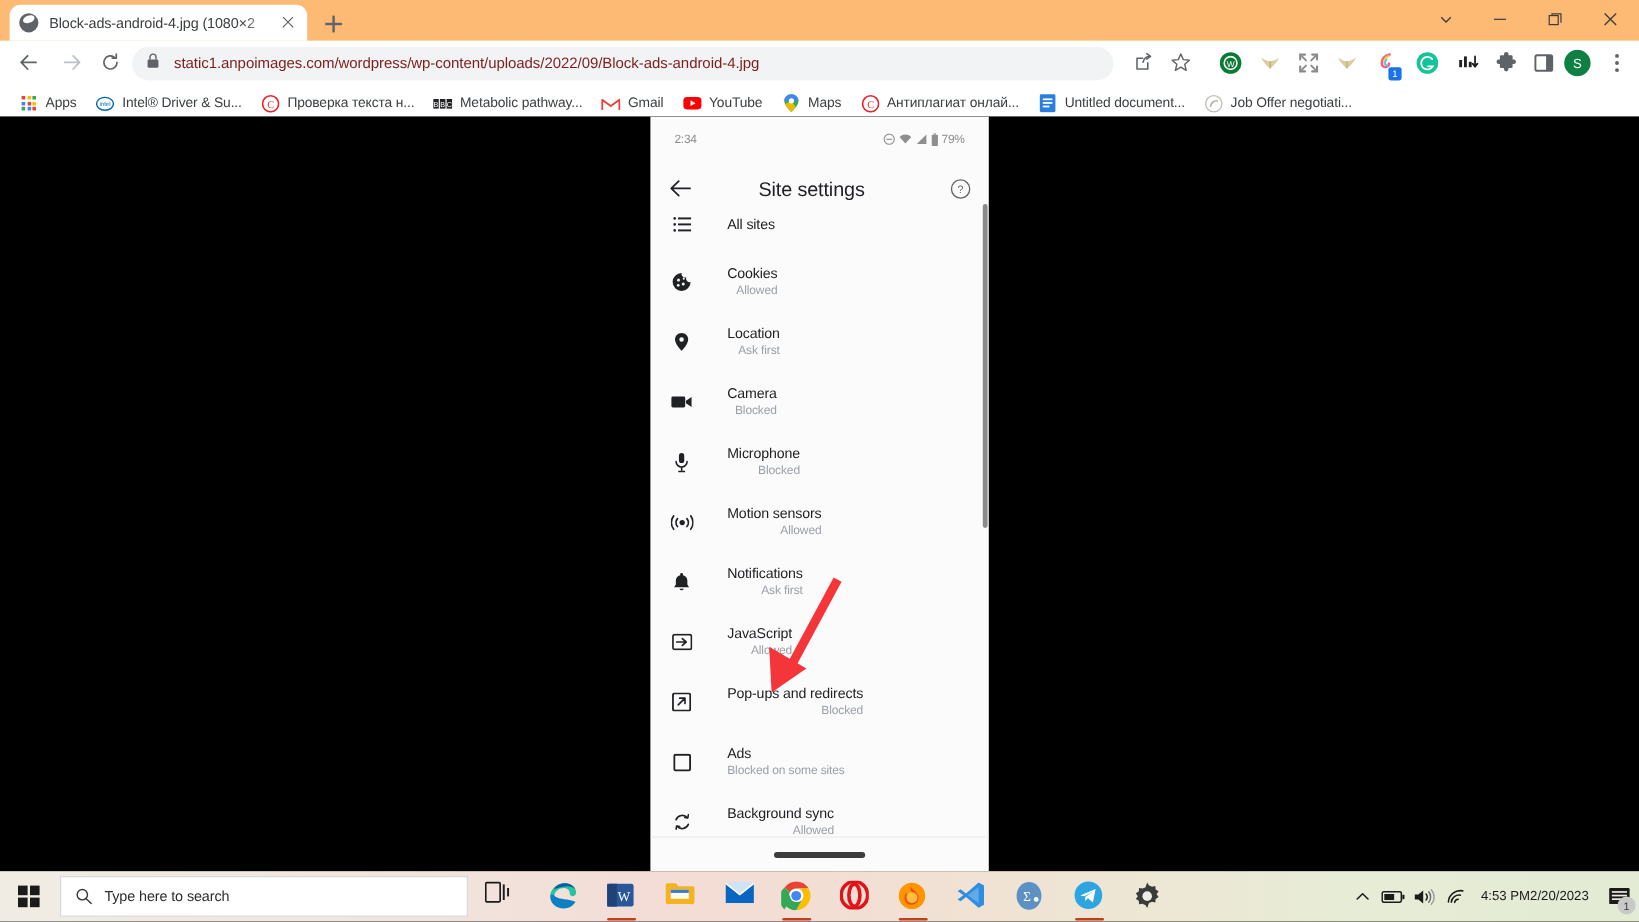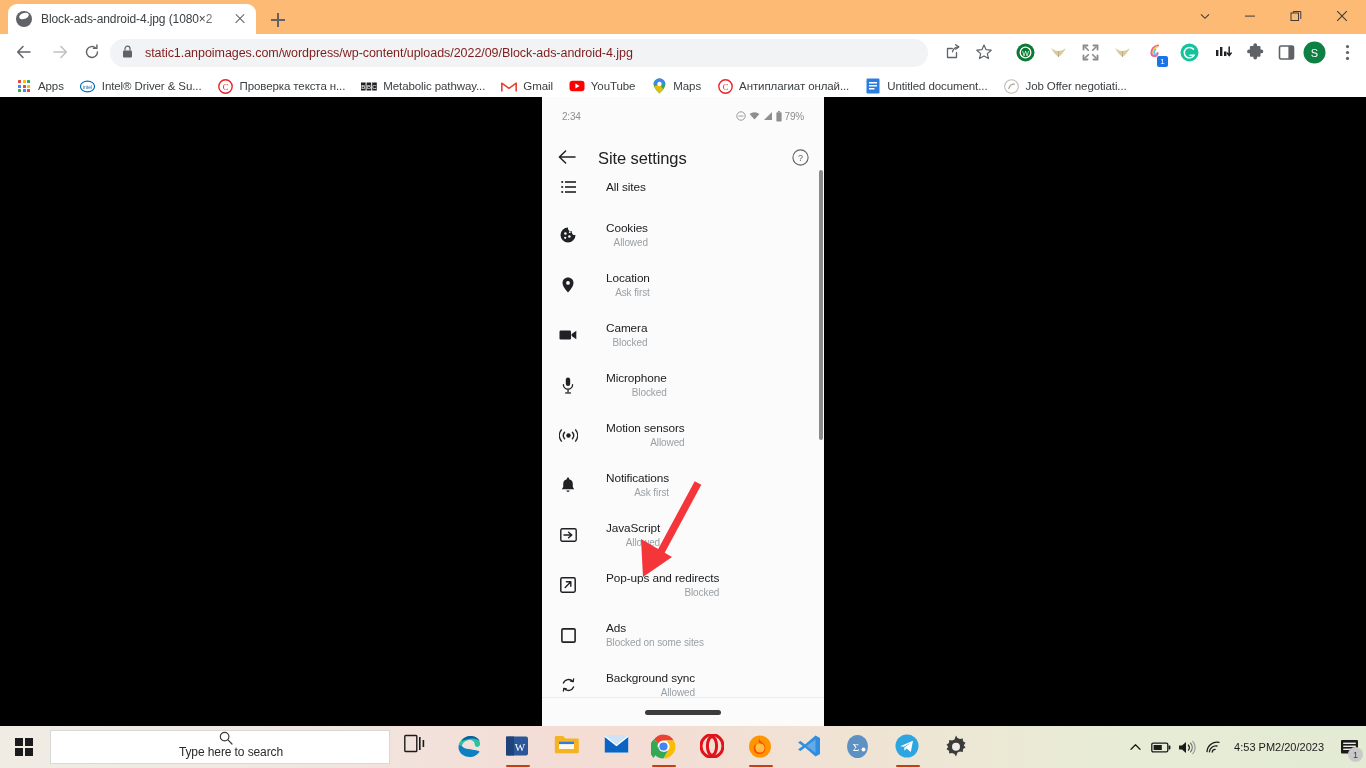--- a/index.html
+++ b/index.html
@@ -172,20 +172,21 @@
   #status-icons {
     margin-left: auto; display: flex; align-items: center; gap: 3px;
   }
   #battery-pct { font-size: 10px; letter-spacing: -0.2px; }
 
   #phone-appbar {
     position: absolute; left: 0; top: 38px;
     width: 282px; height: 46px;
     display: flex; align-items: center;
     padding: 0 14px;
+    gap: 34px;
   }
   #back-arrow { width: 24px; height: 24px; flex: 0 0 24px; cursor: pointer; }
   #appbar-title {
     margin-left: 18px;
     font-size: 16.5px; color: #202124;
     letter-spacing: -0.1px;
   }
   #help-icon { margin-left: auto; width: 18px; height: 18px; cursor: pointer; }
 
   #settings-list {
@@ -253,21 +254,20 @@
   .winlogo i { display: block; background: #1b1b1b; }
 
   #search-box {
     position: absolute; left: 50px; top: 730px;
     width: 340px; height: 34px;
     background: #ffffff;
     border: 1px solid #d8d8d8;
     display: flex; align-items: center;
     padding-left: 12px;
     cursor: text;
-    flex-direction: column;
   }
   #search-placeholder {
     margin-left: 10px;
     font-size: 12px; color: #2b2b2b;
     letter-spacing: -0.1px;
   }
   .tb-icon {
     position: absolute; top: 734px;
     width: 26px; height: 26px;
     cursor: pointer;

